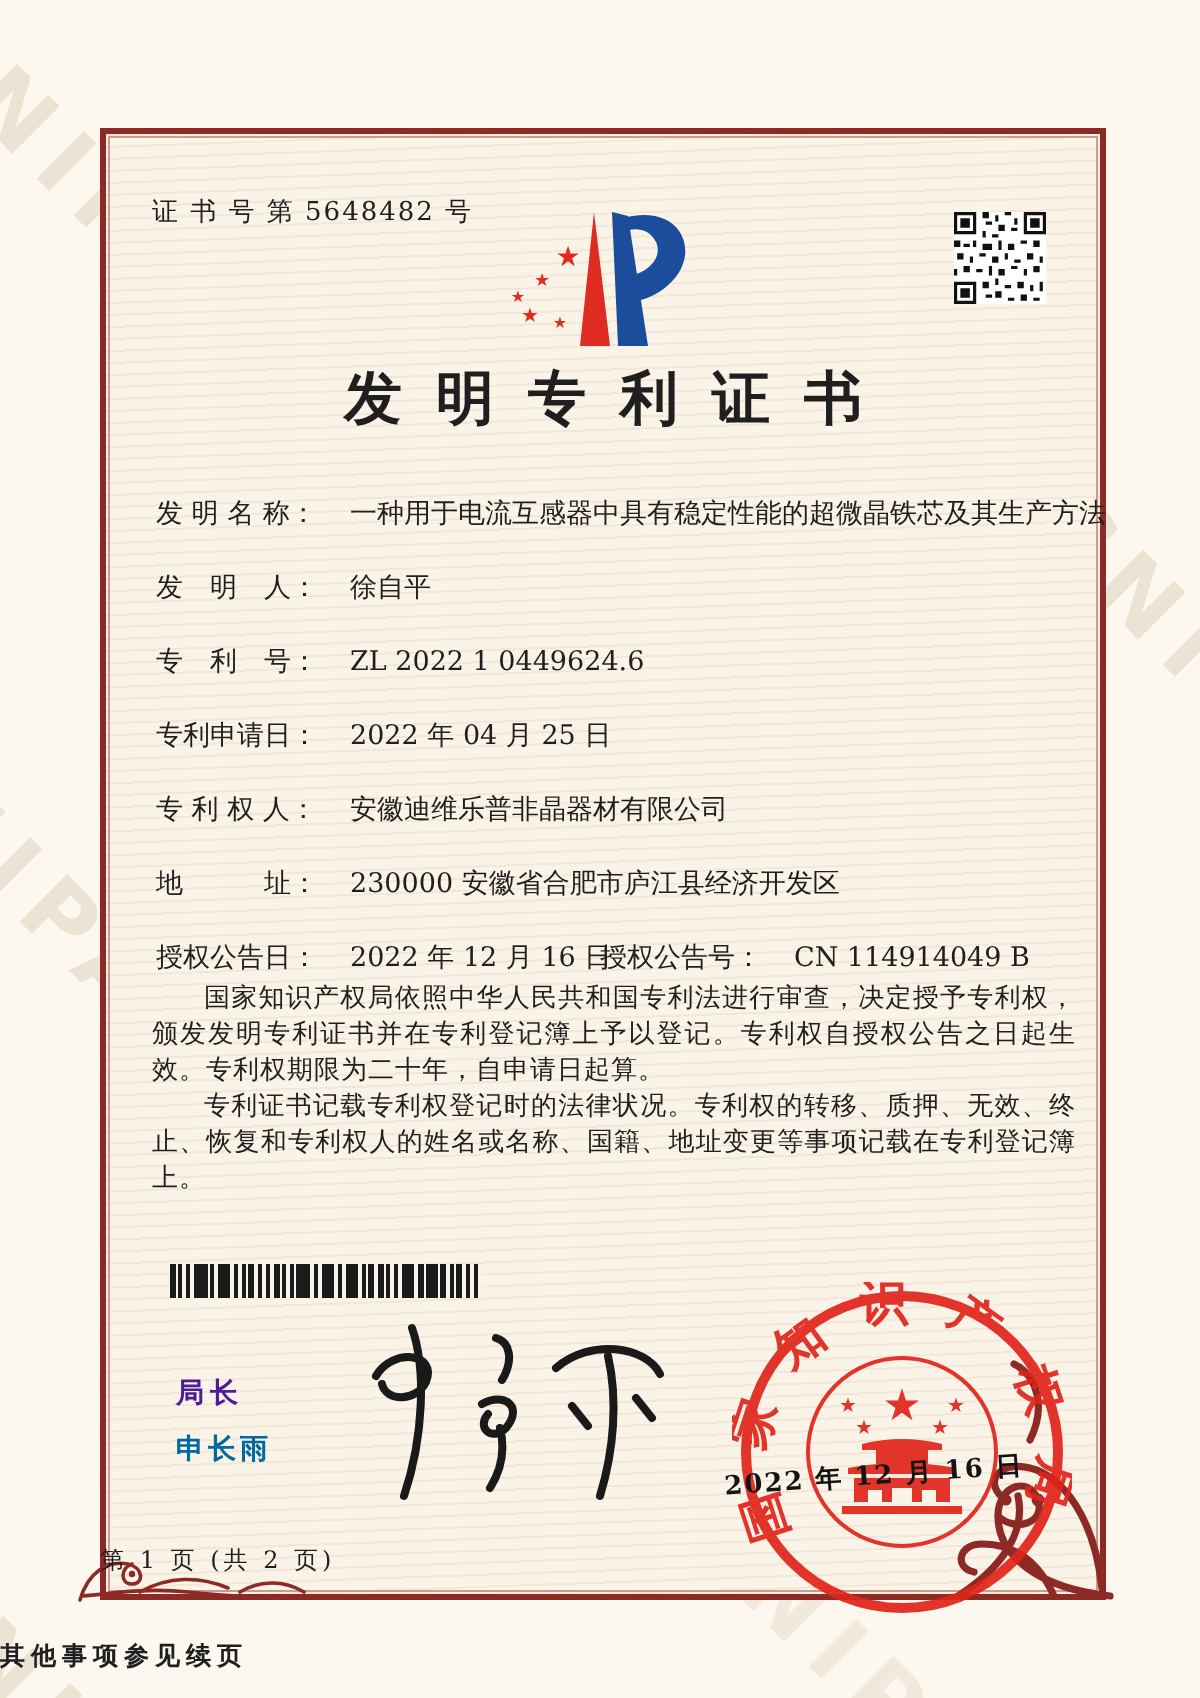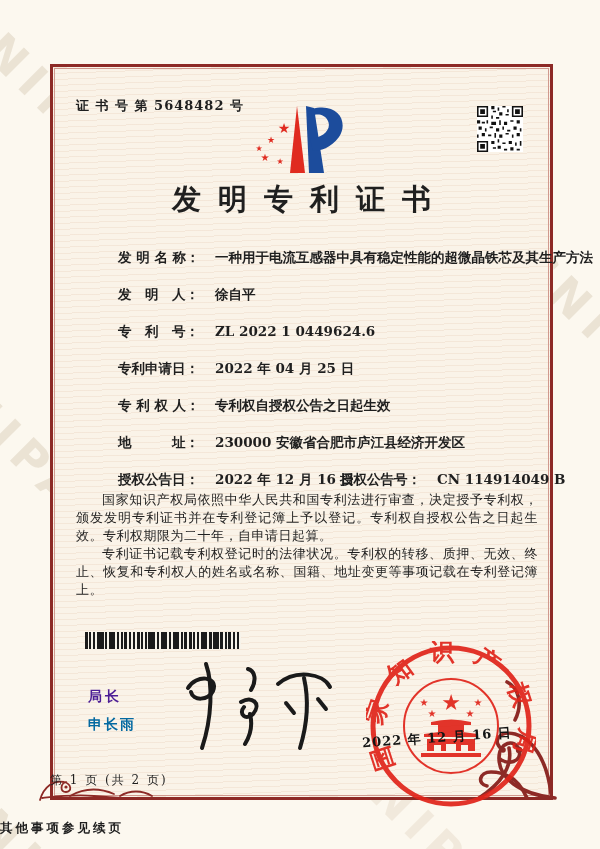--- a/index.html
+++ b/index.html
@@ -23,29 +23,29 @@
   .frame {
     position:absolute; z-index:1; left:50px; top:64px; width:503px; height:736px;
     border:3px solid #8d2a26;
     background-color:#faf3e8;
     background-image:repeating-linear-gradient(178deg,
       rgba(214,170,138,0.17) 0px, rgba(214,170,138,0.17) 1px,
       rgba(0,0,0,0) 1px, rgba(0,0,0,0) 6px);
   }
   .frame::after { content:""; position:absolute; inset:1px; border:1px solid #d0998e; pointer-events:none; }
   .abs { position:absolute; z-index:2; }
-  .cert-no { left:76px; top:97px; font-size:13px; font-weight:700; letter-spacing:1px; }
+  .cert-no { left:76px; top:97px; font-size:13px; font-weight:400; letter-spacing:1px; }
   .logo { left:250px; top:103px; width:100px; height:74px; }
   .qr { left:477px; top:106px; width:46px; height:46px; }
   .title {
     left:50px; top:180px; width:503px; text-align:center;
     font-size:29px; font-weight:700; letter-spacing:17px; text-indent:17px;
   }
   .fields { left:78px; top:249px; width:462px; }
-  .frow { display:flex; align-items:flex-start; margin-bottom:19.5px; font-size:13.5px; font-weight:700; line-height:17.5px; white-space:nowrap;margin-left:40px; }
+  .frow { display:flex; align-items:flex-start; margin-bottom:19.5px; font-size:13.5px; font-weight:400; line-height:17.5px; white-space:nowrap; }
   .flabel { flex:0 0 auto; min-width:97px; }
   .fvalue { flex:0 0 auto; }
   .gpair1 { flex:0 0 auto; width:222px; display:flex; }
   .gpair2 { flex:0 0 auto; display:flex;justify-content:space-between; }
   .body-text { left:76px; top:491px; width:462px; font-size:13px; line-height:18px; text-align:justify; letter-spacing:0.5px; }
   .body-text p { text-indent:2em; margin:0; }
   .barcode {
     left:85px; top:632px; width:156px; height:17px;
     background-color:#f7f3ea;
     background-image:
@@ -112,21 +112,21 @@
     <div class="frow">
       <span class="flabel">专　利　号：</span>
       <span class="fvalue">ZL 2022 1 0449624.6</span>
     </div>
     <div class="frow">
       <span class="flabel">专利申请日：</span>
       <span class="fvalue">2022 年 04 月 25 日</span>
     </div>
     <div class="frow">
       <span class="flabel">专 利 权 人：</span>
-      <span class="fvalue">专利权自授权公告之日起生效</span>
+      <span class="fvalue">安徽迪维乐普非晶器材有限公司</span>
     </div>
     <div class="frow">
       <span class="flabel">地　　　址：</span>
       <span class="fvalue">230000 安徽省合肥市庐江县经济开发区</span>
     </div>
     <div class="frow">
       <span class="gpair1">
         <span class="flabel">授权公告日：</span>
         <span class="fvalue">2022 年 12 月 16 日</span>
       </span>

